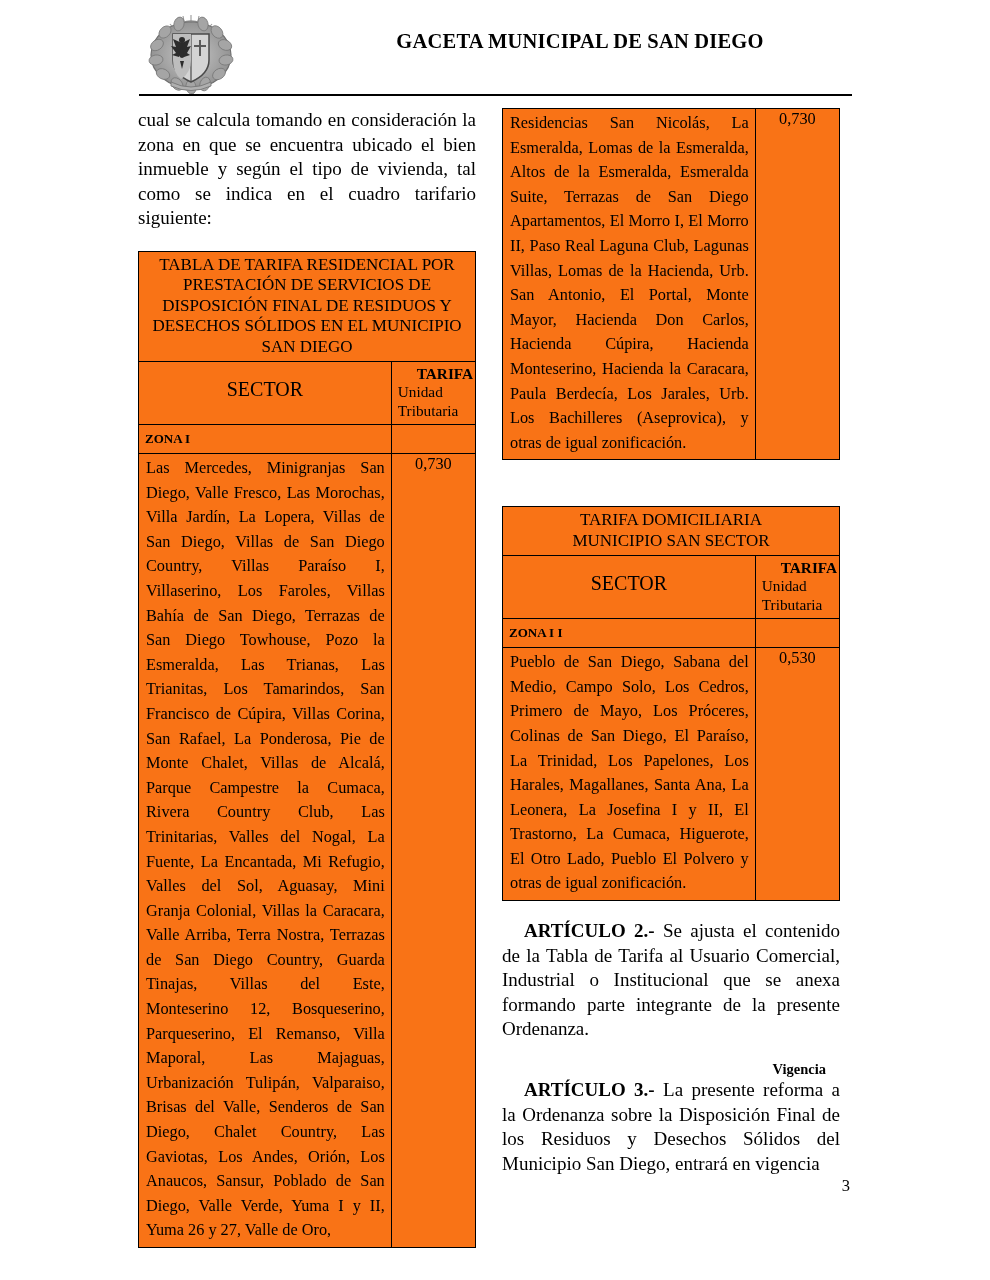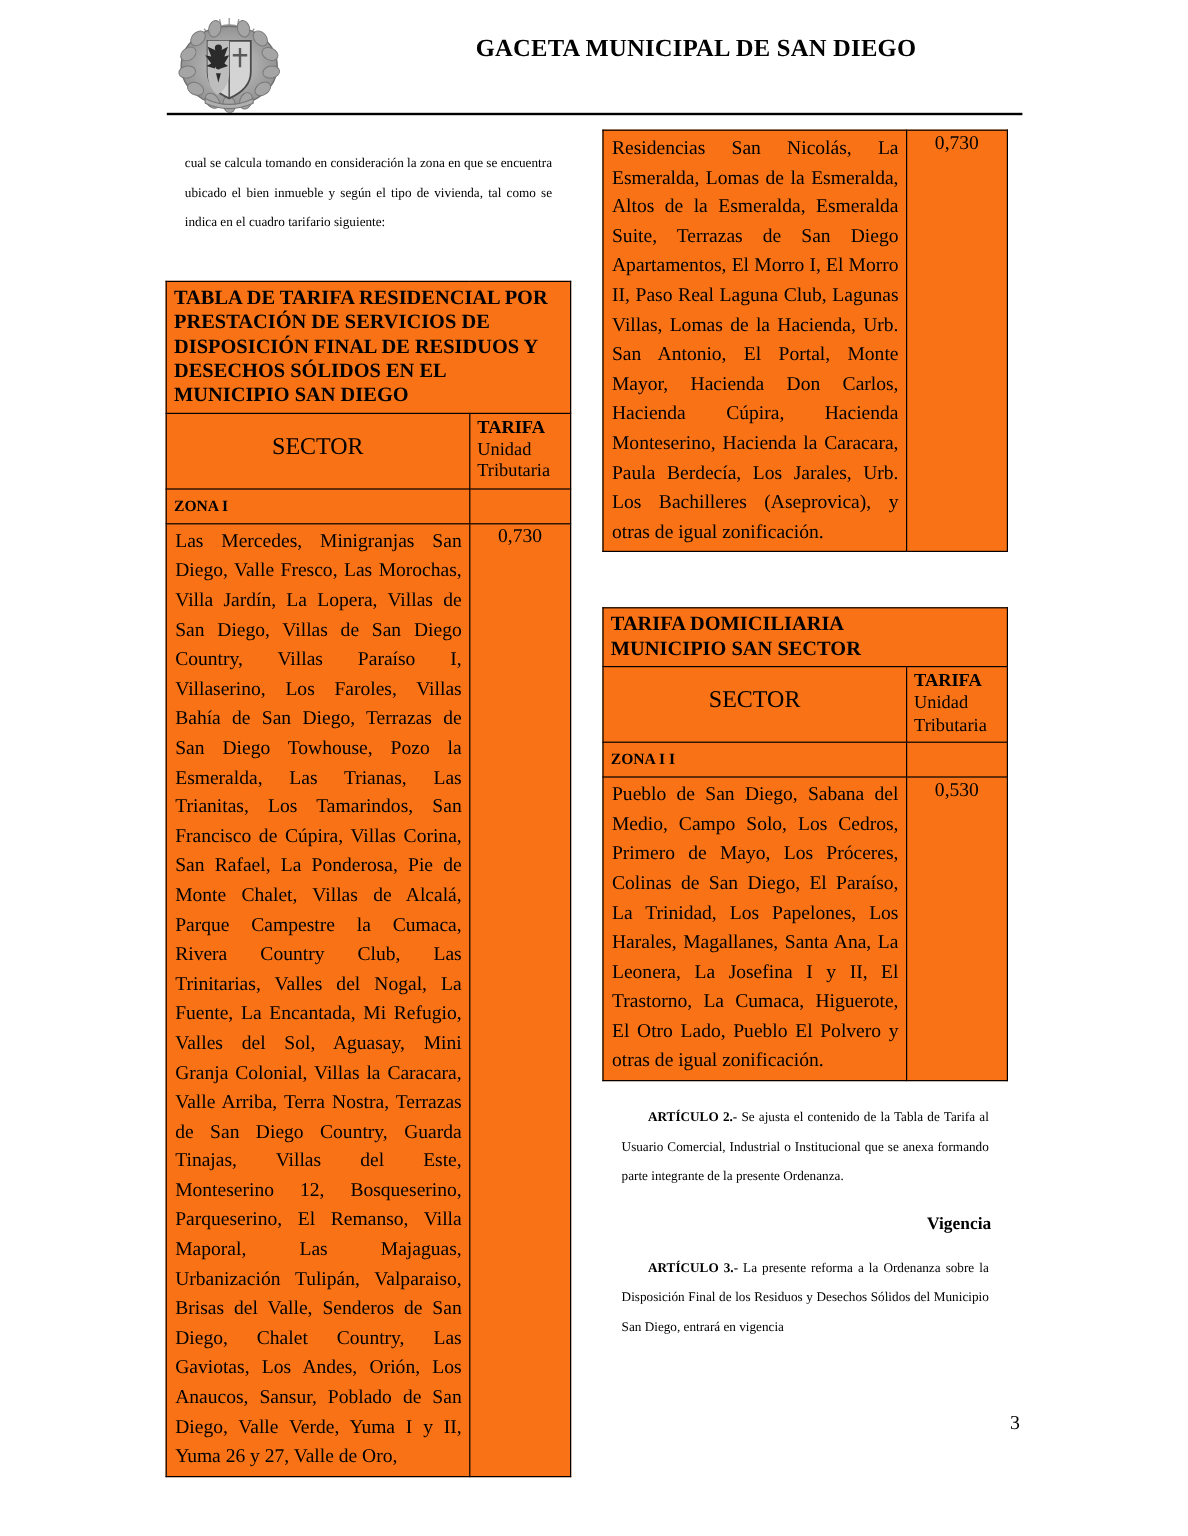--- a/index.html
+++ b/index.html
@@ -56,22 +56,22 @@
 
   
   .column {
     position: absolute;
     top: 108px;
   }
   #col-left  { left: 138px; width: 338px; }
   #col-right { left: 502px; width: 338px; }
 
   p.body-text {
-    margin: 16px;
-    font-size: 11px;
+    margin: 0;
+    font-size: 19px;
     line-height: 24.6px;
     text-align: justify;
     text-justify: inter-word;
     hyphens: none;
   }
 
   
   table.tariff {
     border-collapse: collapse;
     table-layout: fixed;
@@ -81,39 +81,40 @@
   table.tariff td {
     border: 1.3px solid #000;
     padding: 0;
     vertical-align: top;
   }
   .cell-pad {
     padding: 3px 6px 4px 6px;
   }
 
   .tbl-title {
-    font-weight: bold;
+    font-weight: normal;
     font-size: 17px;
     line-height: 20.4px;
-    text-align: left;
+    text-align: center;
   }
   .col-sector  { width: 252px; }
   .col-tarifa  { width: 84px; }
 
   .sector-head {
     font-weight: normal;
     font-size: 20px;
     line-height: 20px;
     padding: 17px 6px 16px 6px;
     text-align: center;
   }
   .tarifa-head-word {
     font-weight: bold;
     font-size: 15.3px;
     line-height: 18px;
+    margin-left: 19px;
   }
   .tarifa-head-sub {
     font-weight: normal;
     font-size: 15.3px;
     line-height: 18.5px;
   }
   .zona-row {
     font-weight: bold;
     font-size: 13px;
     line-height: 21px;

